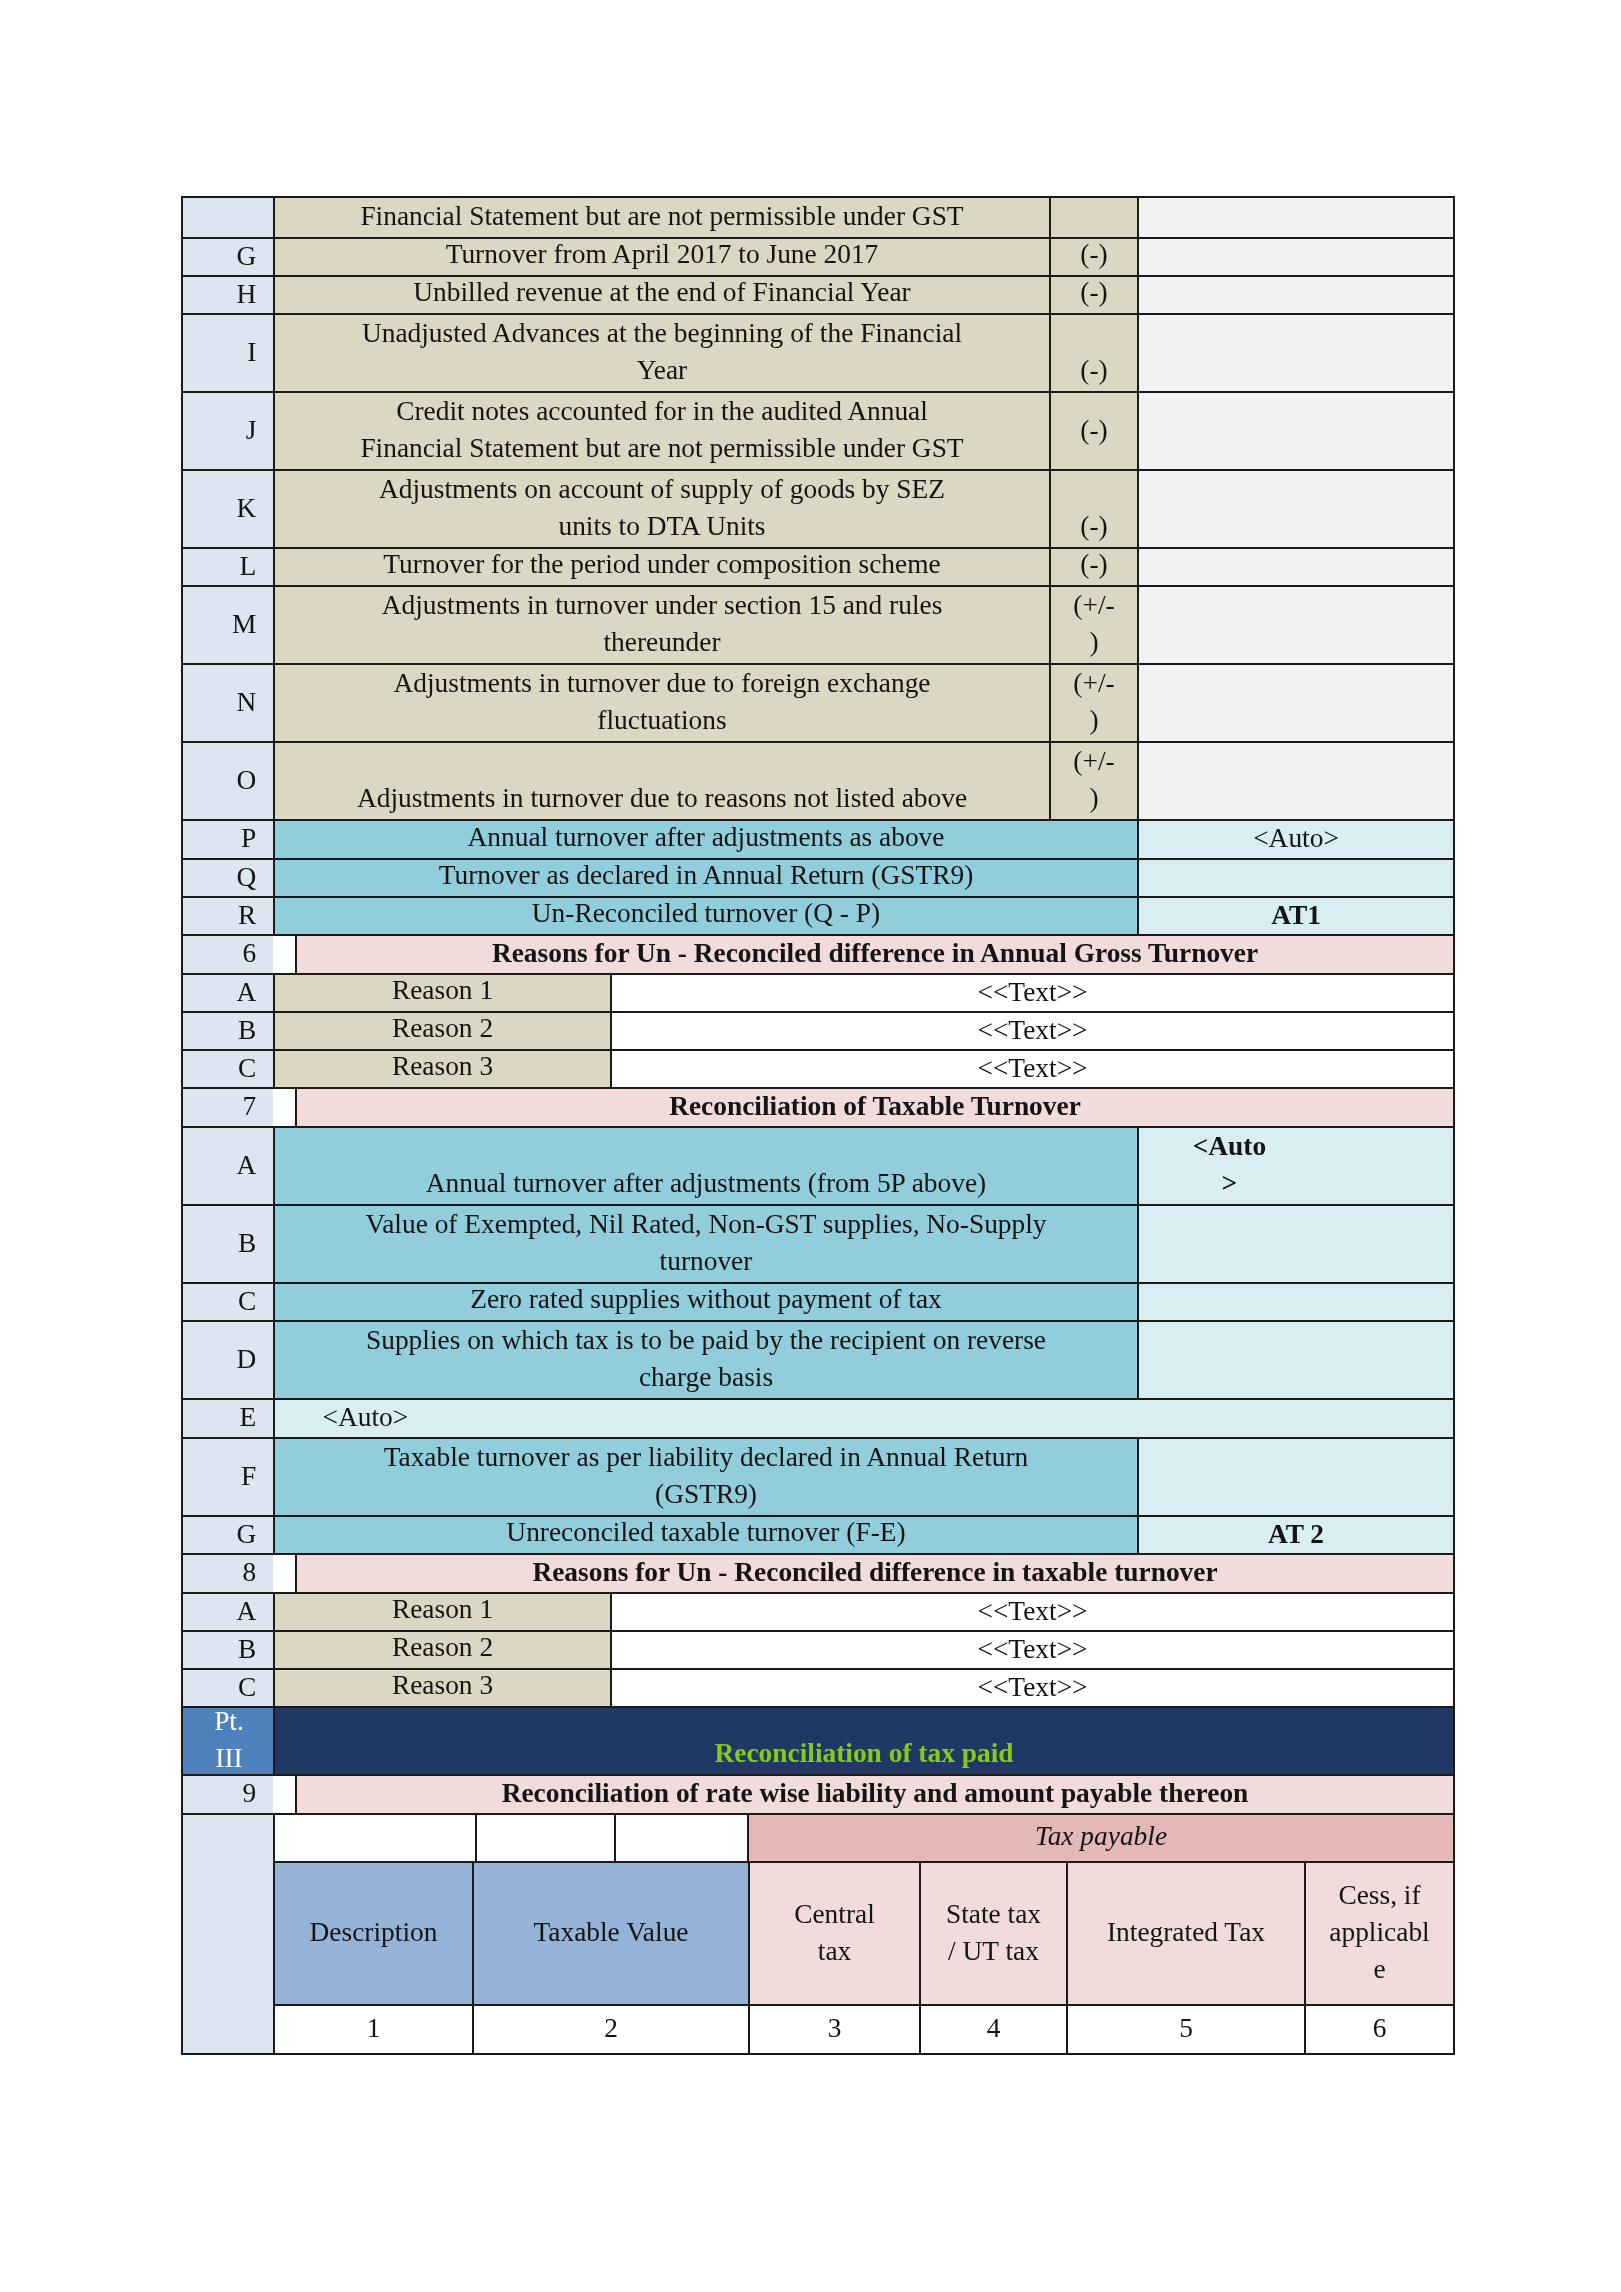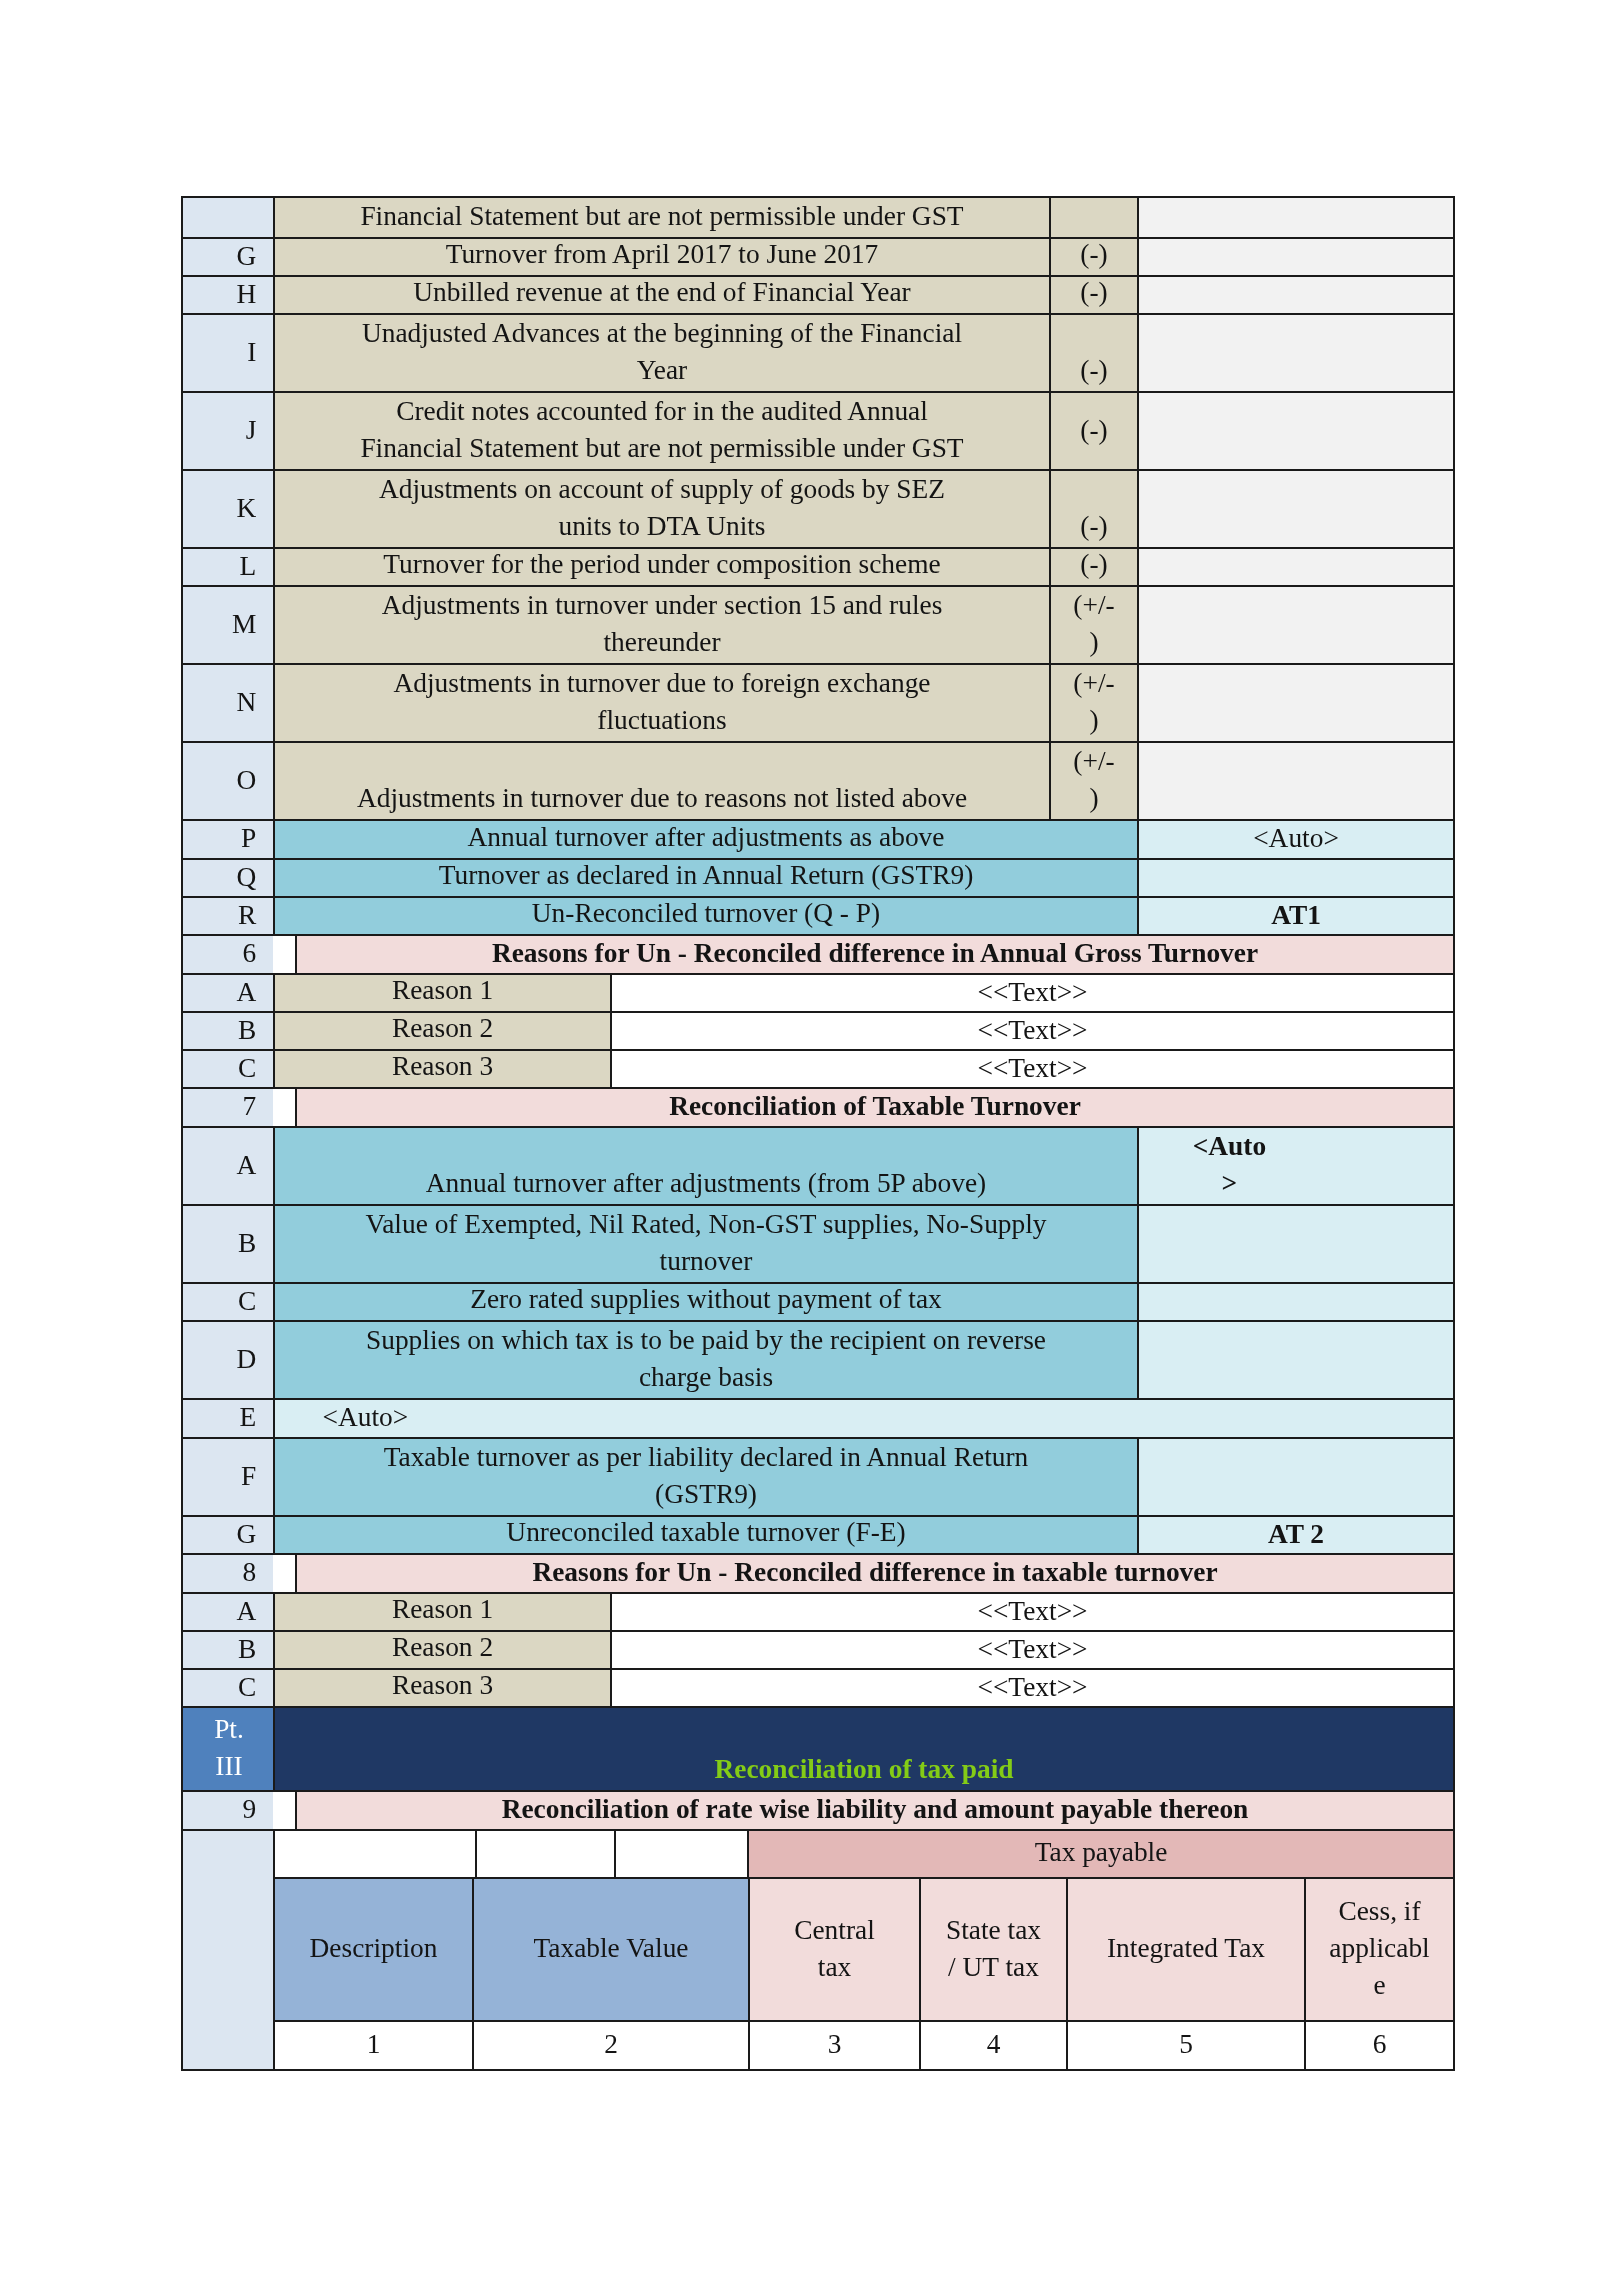--- a/index.html
+++ b/index.html
@@ -395,21 +395,21 @@
       <div class="c letter">
         <div class="t">C</div>
       </div>
       <div class="c rlabel">
         <div class="t">Reason 3</div>
       </div>
       <div class="c rtext">
         <div class="t">&lt;&lt;Text&gt;&gt;</div>
       </div>
     </div>
-    <div class="row" style="height: 84px;">
+    <div class="row" style="height: 68px;">
       <div class="c ptlabel">
         <div class="t">Pt.
 III</div>
       </div>
       <div class="c pttitle">
         <div class="t">Reconciliation of tax paid</div>
       </div>
     </div>
     <div class="row" style="height: 39px;">
       <div class="c letter">
@@ -417,21 +417,21 @@
       </div>
       <div class="c shead">
         <div class="t">Reconciliation of rate wise liability and amount payable thereon</div>
       </div>
     </div>
     <div class="row" style="height: 240px;">
       <div class="c letter">
         <div class="t"></div>
       </div>
       <div class="c stack" style="flex-direction: column; align-items: stretch; padding: 0px; display: flex;">
-        <div class="srow" style="height: 46px;">
+        <div class="srow" style="height: 46px; font-style: italic;">
           <div class="c sp1">
             <div class="t"></div>
           </div>
           <div class="c sp2">
             <div class="t"></div>
           </div>
           <div class="c sp3">
             <div class="t"></div>
           </div>
           <div class="c taxpay">

